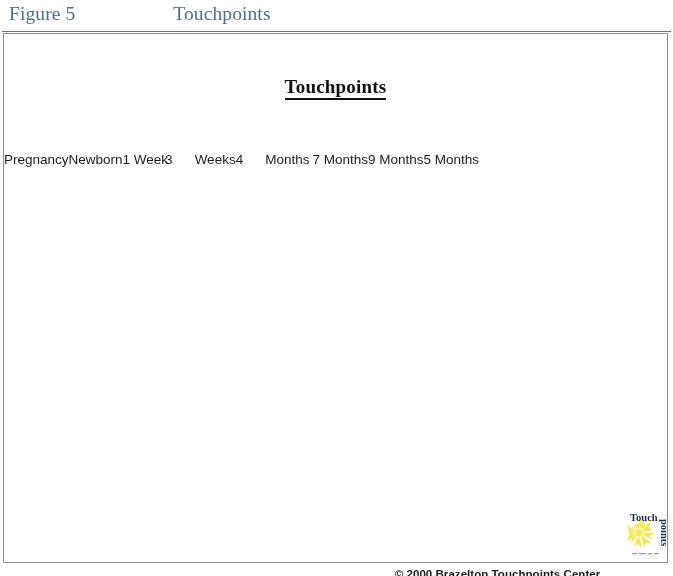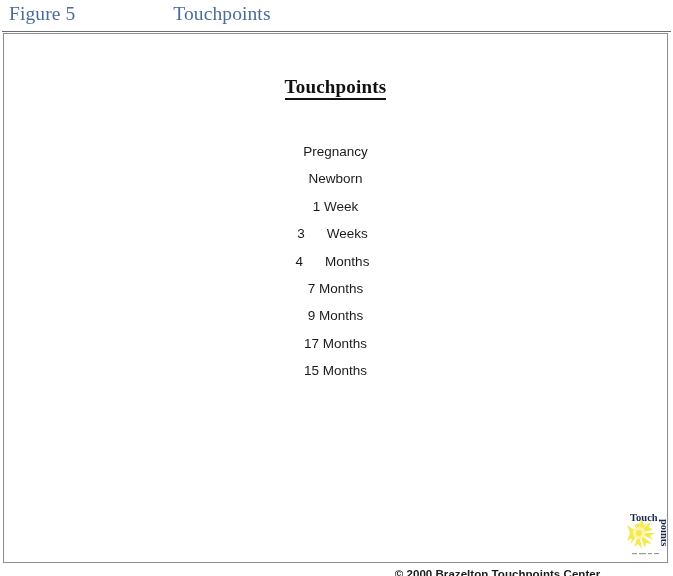--- a/index.html
+++ b/index.html
@@ -79,23 +79,22 @@
   .slide-title span {
     border-bottom: 2px solid #111111;
     padding-bottom: 1px;
   }
 
   
   .tp-list {
     position: absolute;
     left: 0;
     right: 0;
-    top: 104px;
+    top: 112px;
     display: flex;
-    flex-direction: column;
     align-items: center;
   }
   .tp-item {
     height: 27.4px;
     line-height: 27.4px;
     font-family: "Liberation Sans", sans-serif;
     font-size: 13.5px;
     color: #1b1b1b;
     white-space: pre;
     display: block;
@@ -157,22 +156,21 @@
     </div>
 
     <div class="tp-list">
         <div class="tp-item">Pregnancy</div>
         <div class="tp-item">Newborn</div>
         <div class="tp-item">1 Week</div>
         <div class="tp-item tabbed"><span>3</span><span class="tp-tab"></span><span>Weeks</span></div>
         <div class="tp-item tabbed"><span>4</span><span class="tp-tab"></span><span>Months</span></div>
         <div class="tp-item">7 Months</div>
         <div class="tp-item">9 Months</div>
-        <div class="tp-item">17 Months</div>
-        <div class="tp-item">15 Months</div>
+        <div class="tp-item">5 Months</div>
       </div>
 
     <div class="logo">
       <svg width="42" height="50" viewBox="0 0 42 50" xmlns="http://www.w3.org/2000/svg">
         <rect x="0" y="0" width="42" height="50" fill="#ffffff"></rect>
 
         <g fill="#f6e94e">
           <polygon points="15,22 3,14 6,22 3,30"></polygon>
           <polygon points="15,22 7,8 11,14 16,12"></polygon>
           <polygon points="15,22 17,7 20,14 24,12"></polygon>

